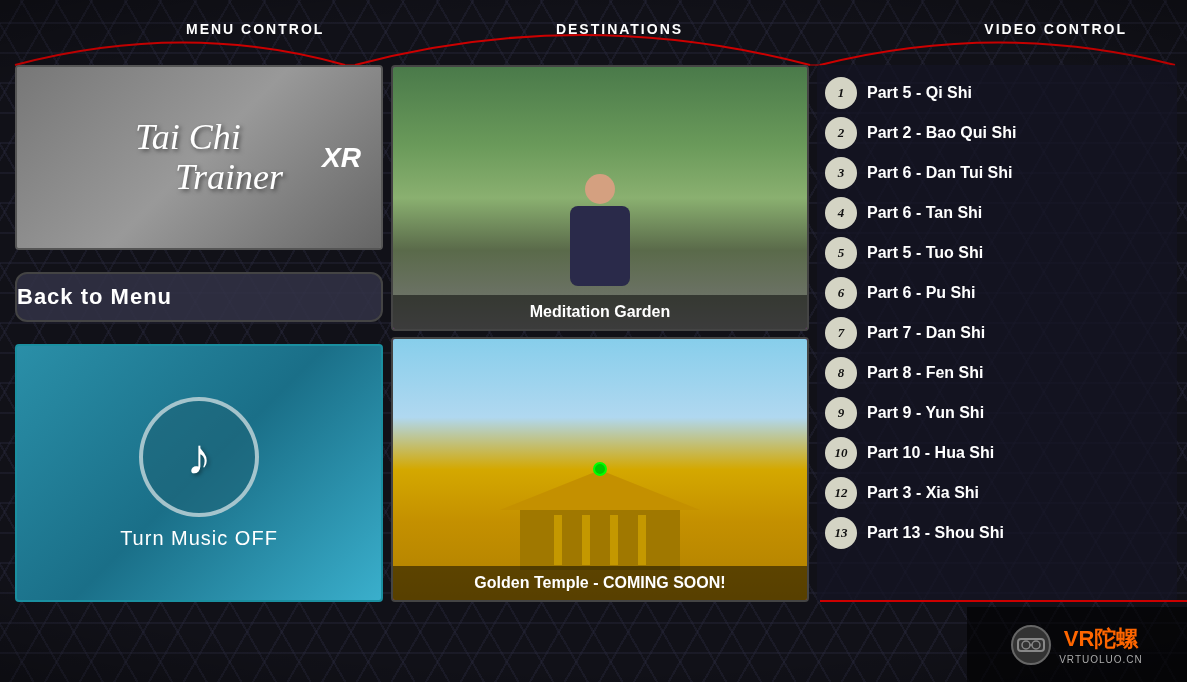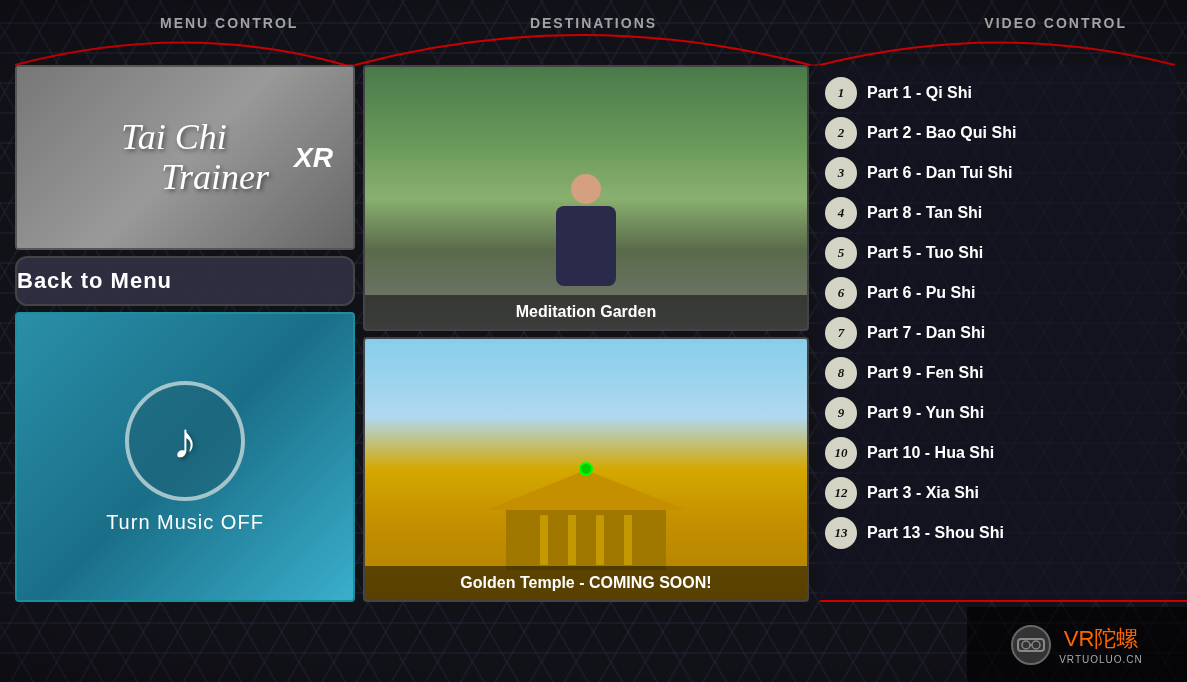--- a/index.html
+++ b/index.html
@@ -47,27 +47,28 @@
       position: absolute;
       inset: 0;
       background: radial-gradient(ellipse 120% 80% at 50% 50%, rgba(20,20,35,0.0) 60%, rgba(0,0,0,0.7) 100%);
       pointer-events: none;
       z-index: 10;
     }
 
     
     .section-label {
       position: absolute;
-      top: 15px;
-      color: #a3a3a3;
+      top: 21px;
+      color: #ffffff;
       font-size: 14px;
       font-weight: bold;
       letter-spacing: 2px;
       text-transform: uppercase;
       z-index: 20;
+      margin-left: 26px;
     }
 
     .label-menu {
       left: 160px;
     }
 
     .label-destinations {
       left: 50%;
       transform: translateX(-50%);
     }
@@ -94,24 +95,24 @@
       left: 15px;
       right: 10px;
       bottom: 80px;
       display: flex;
       gap: 8px;
       z-index: 15;
     }
 
     
     .left-panel {
-      width: 340px;
+      width: 368px;
       display: flex;
       flex-direction: column;
-      gap: 6px;
+      gap: 22px;
       flex-shrink: 0;
     }
 
     
     .logo-tile {
       background: #888888;
       border: 2px solid #555;
       border-radius: 4px;
       height: 185px;
       display: flex;
@@ -412,21 +413,21 @@
       border: 2px solid #666;
     }
 
     .vr-logo-text {
       text-align: center;
     }
 
     .vr-main-text {
       color: #ff6600;
       font-size: 22px;
-      font-weight: normal;
+      font-weight: bold;
     }
 
     .vr-sub-text {
       color: #aaaaaa;
       font-size: 10px;
       letter-spacing: 1px;
     }
 
     
     .bottom-red-line {
@@ -512,49 +513,49 @@
       </div>
       <div class="green-dot"></div>
       <div class="video-tile-label">Golden Temple - COMING SOON!</div>
     </div>
 
   </div>
 
   <div class="right-panel" id="right-panel">
   <div class="video-part-item">
         <div class="part-badge">1</div>
-        <span class="part-name">Part 1 - Qi Shi</span>
+        <span class="part-name">Part 5 - Qi Shi</span>
       </div>
       <div class="video-part-item">
         <div class="part-badge">2</div>
         <span class="part-name">Part 2 - Bao Qui Shi</span>
       </div>
       <div class="video-part-item">
         <div class="part-badge">3</div>
         <span class="part-name">Part 6 - Dan Tui Shi</span>
       </div>
       <div class="video-part-item">
         <div class="part-badge">4</div>
-        <span class="part-name">Part 8 - Tan Shi</span>
+        <span class="part-name">Part 6 - Tan Shi</span>
       </div>
       <div class="video-part-item">
         <div class="part-badge">5</div>
         <span class="part-name">Part 5 - Tuo Shi</span>
       </div>
       <div class="video-part-item">
         <div class="part-badge">6</div>
         <span class="part-name">Part 6 - Pu Shi</span>
       </div>
       <div class="video-part-item">
         <div class="part-badge">7</div>
         <span class="part-name">Part 7 - Dan Shi</span>
       </div>
       <div class="video-part-item">
         <div class="part-badge">8</div>
-        <span class="part-name">Part 9 - Fen Shi</span>
+        <span class="part-name">Part 8 - Fen Shi</span>
       </div>
       <div class="video-part-item">
         <div class="part-badge">9</div>
         <span class="part-name">Part 9 - Yun Shi</span>
       </div>
       <div class="video-part-item">
         <div class="part-badge">10</div>
         <span class="part-name">Part 10 - Hua Shi</span>
       </div>
       <div class="video-part-item">

